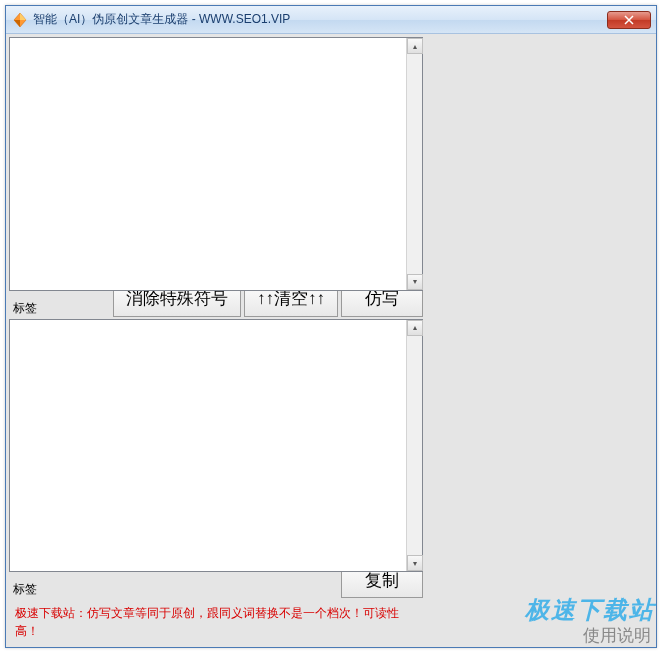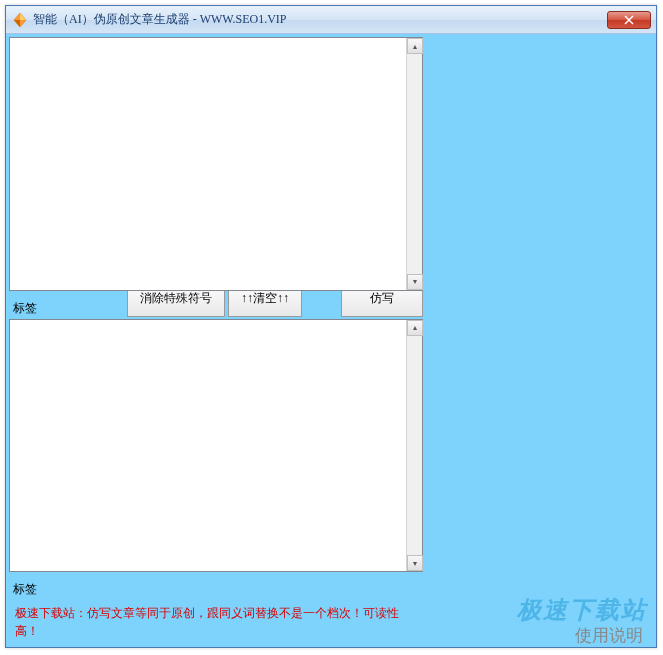--- a/index.html
+++ b/index.html
@@ -13,24 +13,23 @@
       background: #fff;
       width: 663px;
       height: 655px;
       position: relative;
       overflow: hidden;
     }
     .window {
       width: 652px;
       height: 643px;
       border: 1px solid #4a7ab5;
-      background: #7dd3fc;
+      background: #e5e5e5;
       margin: 5px;
       box-shadow: 0 0 3px rgba(0,0,0,0.2);
-      font-family: Liberation Serif, serif;
     }
     .titlebar {
       height: 28px;
       background: linear-gradient(to bottom, #e8f1fb 0%, #d5e5f6 50%, #c3d9f0 51%, #d5e5f6 100%);
       border-bottom: 1px solid #a8c2e0;
       display: flex;
       align-items: center;
       padding-left: 6px;
       position: relative;
     }
@@ -132,47 +131,46 @@
       min-width: 30px;
     }
     .toolbar-spacer {
       flex: 1;
     }
     .btn {
       height: 36px;
       padding: 0 12px;
       background: linear-gradient(to bottom, #fdfdfd, #e8e8e8);
       border: 1px solid #9a9a9a;
-      font-size: 12px;
+      font-size: 17px;
       font-family: inherit;
       cursor: pointer;
       display: flex;
       align-items: center;
       justify-content: center;
     }
     .btn-wide {
       min-width: 82px;
-      margin-left: 36px;
     }
     .notice-area {
       padding: 4px 6px;
       line-height: 18px;
     }
     .notice-line1 {
       color: #d80000;
     }
     .notice-line2 {
       color: #d80000;
     }
     .notice-qq {
       color: #0066cc;
     }
     .watermark {
       position: absolute;
-      right: 16px;
+      right: 8px;
       bottom: 8px;
       text-align: right;
     }
     .watermark-main {
       font-size: 24px;
       color: #4db5e8;
       font-style: italic;
       font-weight: bold;
       letter-spacing: 2px;
     }
@@ -226,20 +224,21 @@
         <textarea class="textarea" style=""></textarea>
         <div class="scrollbar">
           <div class="scroll-arrow-up">▴</div>
           <div class="scroll-arrow-down">▾</div>
         </div>
       </div>
 
       <div class="toolbar">
         <span class="toolbar-label">标签</span>
         <span class="toolbar-spacer"></span>
+        <button class="btn btn-wide">复制</button>
       </div>
 
       <div class="notice-area">
         <div class="notice-line1">
           <span>极速下载站：</span><span>仿写文章等同于原创，跟同义词替换不是一个档次！可读性高！</span>
         </div>
       </div>
 
     </div>
 

